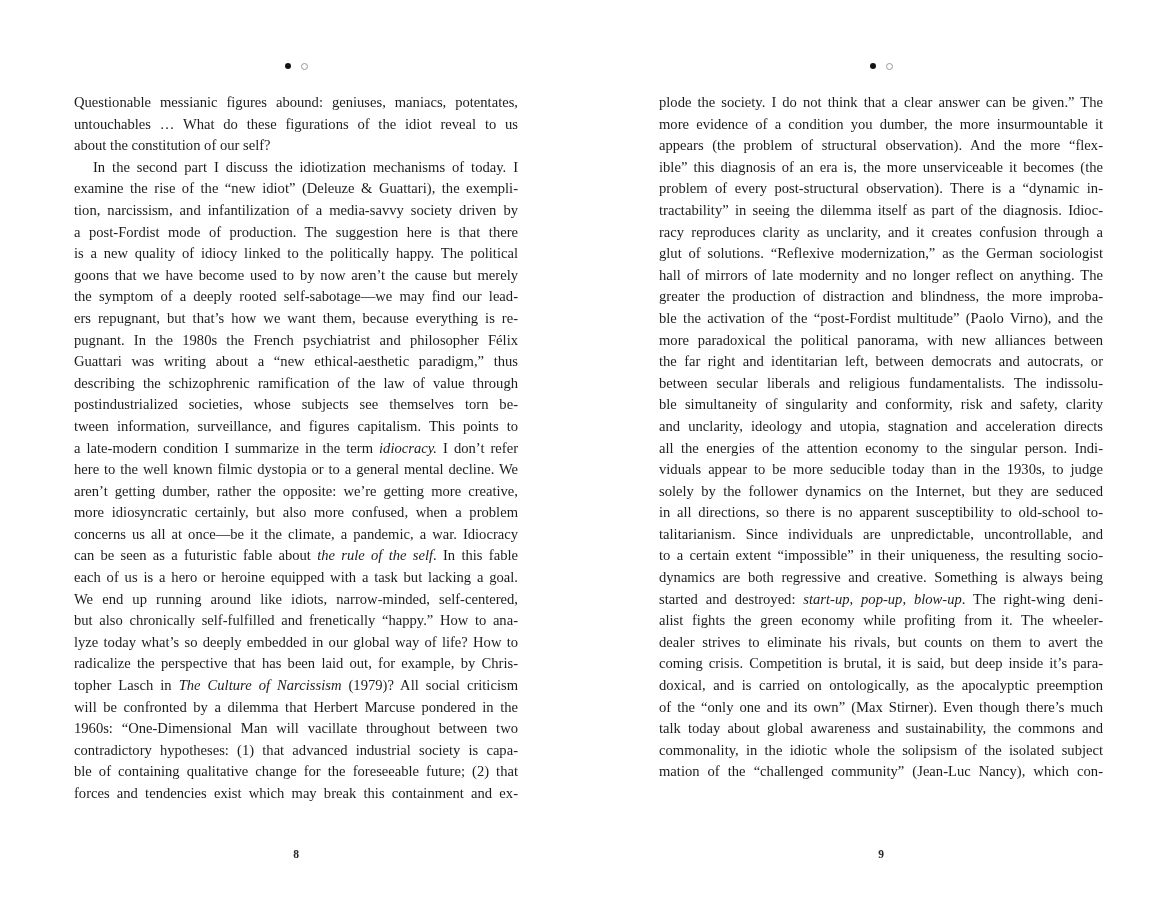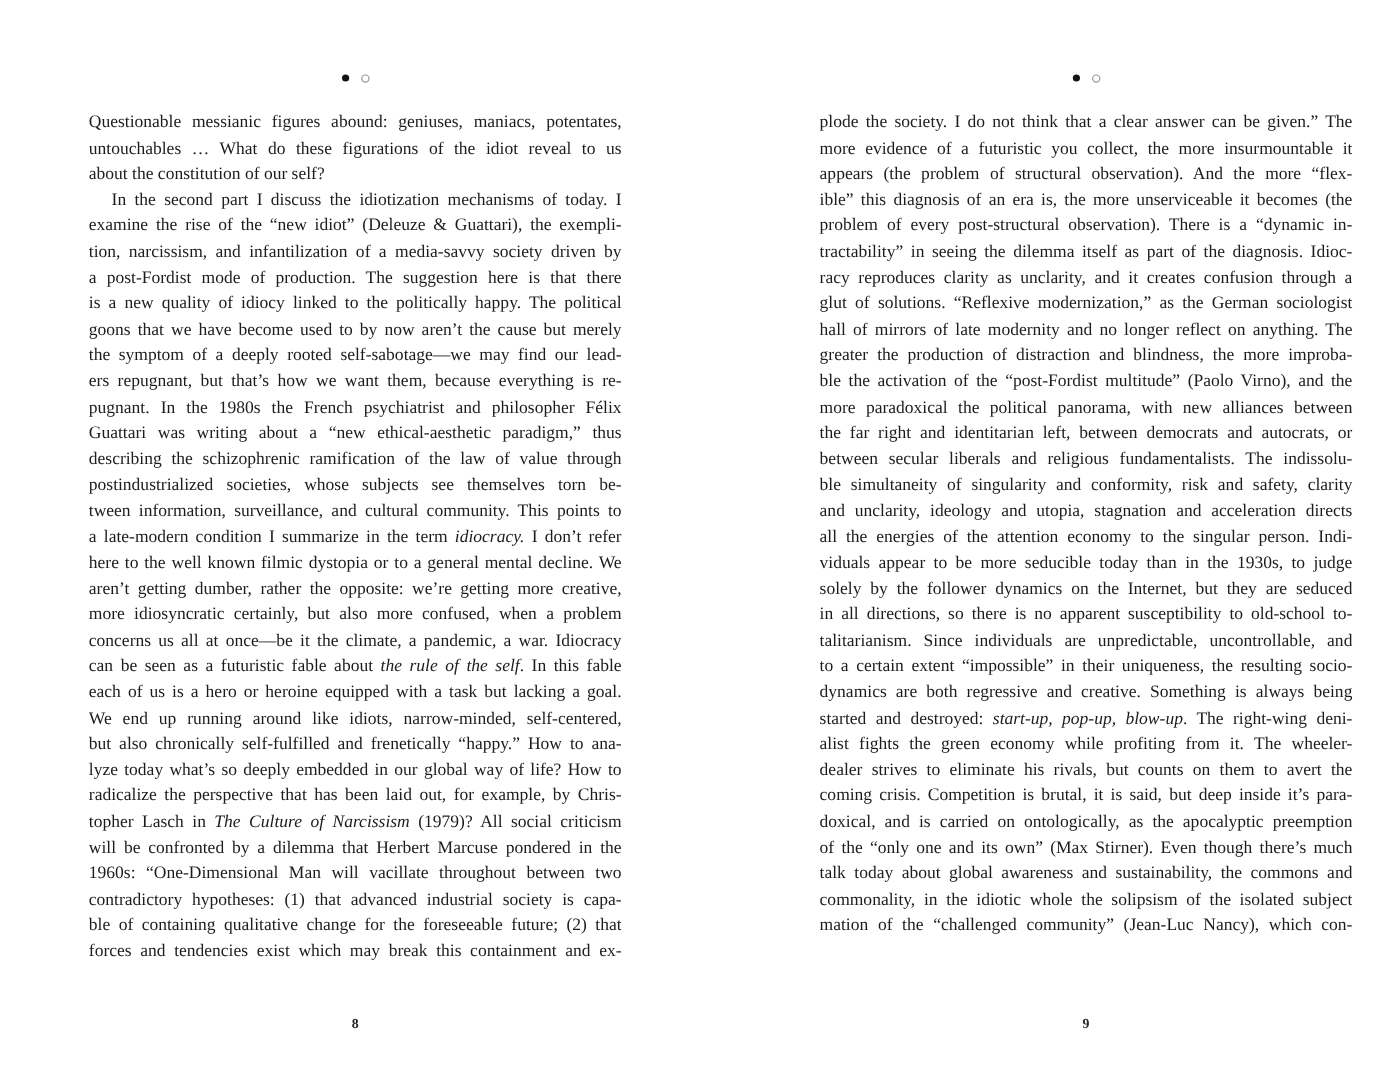--- a/index.html
+++ b/index.html
@@ -5,21 +5,21 @@
   html, body { margin: 0; padding: 0; }
   body {
     width: 1162px; height: 904px;
     background: #ffffff;
     font-family: "Liberation Serif", serif;
     overflow: hidden;
   }
   .spread { position: relative; width: 1162px; height: 696px; background: #ffffff; }
   .page { position: absolute; top: 0; width: 444px; height: 904px; }
   #page-left  { left: 74px; }
-  #page-right { left: 683px; }
+  #page-right { left: 659px; }
 
   .ornament {
     position: absolute; top: 56px; left: 0; width: 100%;
     text-align: center; height: 12px;
   }
   .dot {
     display: inline-block; width: 6px; height: 6px;
     border-radius: 50%; vertical-align: middle; margin: 0 3px;
   }
   .dot.filled { background: #141414; }
@@ -62,21 +62,21 @@
         <div class="line"><span>tion, narcissism, and infantilization of a media-savvy society driven by</span></div>
         <div class="line"><span>a post-Fordist mode of production. The suggestion here is that there</span></div>
         <div class="line"><span>is a new quality of idiocy linked to the politically happy. The political</span></div>
         <div class="line"><span>goons that we have become used to by now aren’t the cause but merely</span></div>
         <div class="line"><span>the symptom of a deeply rooted self-sabotage—we may find our lead-</span></div>
         <div class="line"><span>ers repugnant, but that’s how we want them, because everything is re-</span></div>
         <div class="line"><span>pugnant. In the 1980s the French psychiatrist and philosopher Félix</span></div>
         <div class="line"><span>Guattari was writing about a “new ethical-aesthetic paradigm,” thus</span></div>
         <div class="line"><span>describing the schizophrenic ramification of the law of value through</span></div>
         <div class="line"><span>postindustrialized societies, whose subjects see themselves torn be-</span></div>
-        <div class="line"><span>tween information, surveillance, and cultural community. This points to</span></div>
+        <div class="line"><span>tween information, surveillance, and figures capitalism. This points to</span></div>
         <div class="line"><span>a late-modern condition I summarize in the term </span><em>idiocracy.</em><span> I don’t refer</span></div>
         <div class="line"><span>here to the well known filmic dystopia or to a general mental decline. We</span></div>
         <div class="line"><span>aren’t getting dumber, rather the opposite: we’re getting more creative,</span></div>
         <div class="line"><span>more idiosyncratic certainly, but also more confused, when a problem</span></div>
         <div class="line"><span>concerns us all at once—be it the climate, a pandemic, a war. Idiocracy</span></div>
         <div class="line"><span>can be seen as a futuristic fable about </span><em>the rule of the self</em><span>. In this fable</span></div>
         <div class="line"><span>each of us is a hero or heroine equipped with a task but lacking a goal.</span></div>
         <div class="line"><span>We end up running around like idiots, narrow-minded, self-centered,</span></div>
         <div class="line"><span>but also chronically self-fulfilled and frenetically “happy.” How to ana-</span></div>
         <div class="line"><span>lyze today what’s so deeply embedded in our global way of life? How to</span></div>
@@ -91,21 +91,21 @@
     <div class="page-number">8</div>
   </div>
 
   <div class="page" id="page-right">
     <div class="ornament">
       <span class="dot filled"></span>
       <span class="dot open"></span>
     </div>
     <div class="textblock">
         <div class="line"><span>plode the society. I do not think that a clear answer can be given.” The</span></div>
-        <div class="line"><span>more evidence of a futuristic you collect, the more insurmountable it</span></div>
+        <div class="line"><span>more evidence of a condition you dumber, the more insurmountable it</span></div>
         <div class="line"><span>appears (the problem of structural observation). And the more “flex-</span></div>
         <div class="line"><span>ible” this diagnosis of an era is, the more unserviceable it becomes (the</span></div>
         <div class="line"><span>problem of every post-structural observation). There is a “dynamic in-</span></div>
         <div class="line"><span>tractability” in seeing the dilemma itself as part of the diagnosis. Idioc-</span></div>
         <div class="line"><span>racy reproduces clarity as unclarity, and it creates confusion through a</span></div>
         <div class="line"><span>glut of solutions. “Reflexive modernization,” as the German sociologist</span></div>
         <div class="line"><span>hall of mirrors of late modernity and no longer reflect on anything. The</span></div>
         <div class="line"><span>greater the production of distraction and blindness, the more improba-</span></div>
         <div class="line"><span>ble the activation of the “post-Fordist multitude” (Paolo Virno), and the</span></div>
         <div class="line"><span>more paradoxical the political panorama, with new alliances between</span></div>

